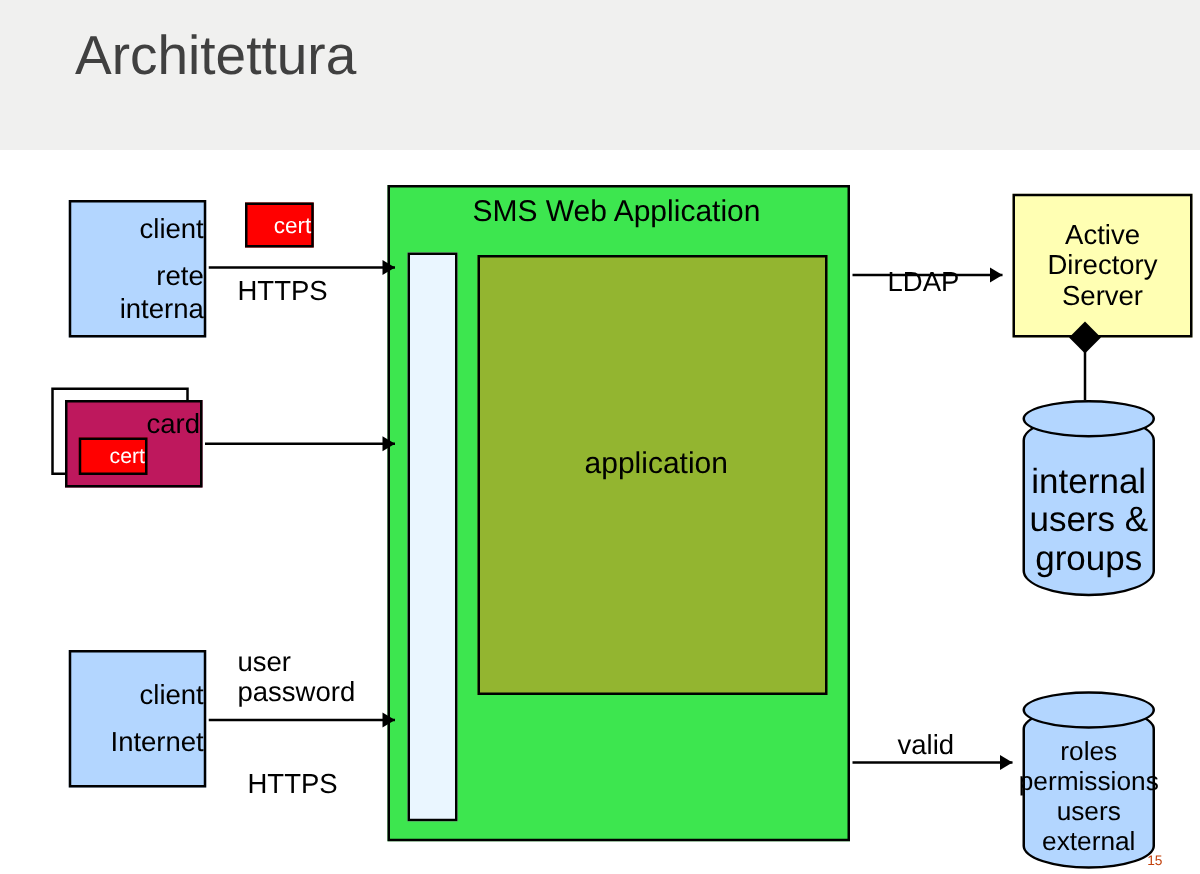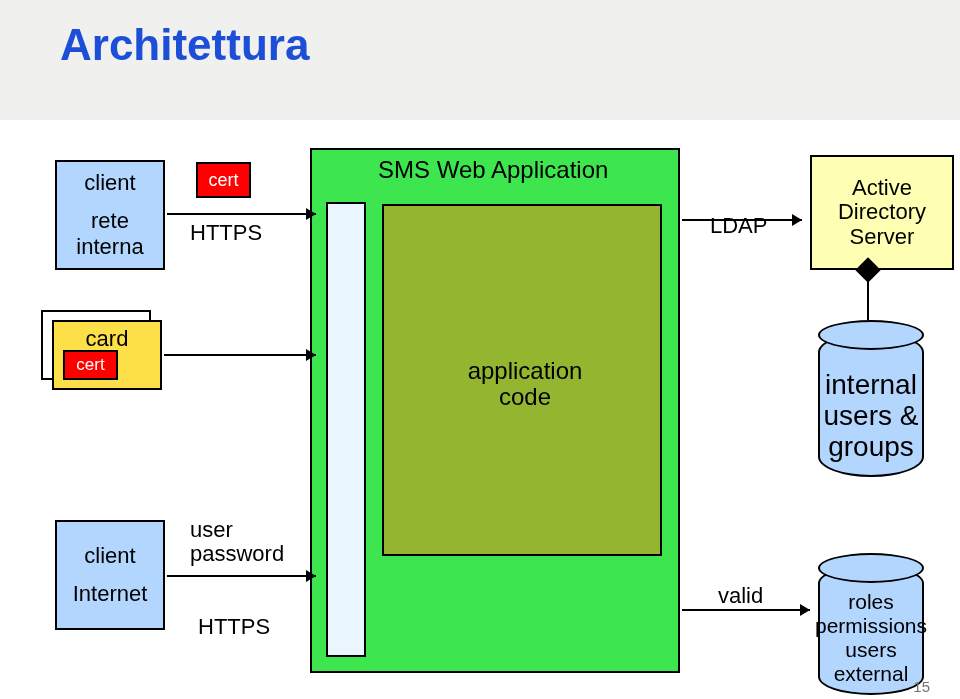--- a/index.html
+++ b/index.html
@@ -17,31 +17,31 @@
     background: #f0f0ef;
     position: absolute;
     top: 0;
     left: 0;
   }
   .title {
     position: absolute;
     top: 20px;
     left: 60px;
     font-size: 44px;
-    font-weight: bold;
-    color: #1d4ed8;
+    font-weight: normal;
+    color: #404040;
   }
   .box {
     position: absolute;
     border: 2px solid #000;
     box-sizing: border-box;
     text-align: center;
     display: flex;
     flex-direction: column;
-    align-items: center;
+    align-items: flex-end;
     justify-content: center;
     font-size: 22px;
   }
   .client1 {
     left: 55px; top: 160px; width: 110px; height: 110px;
     background: #b3d6ff;
   }
   .client2 {
     left: 55px; top: 520px; width: 110px; height: 110px;
     background: #b3d6ff;
@@ -54,21 +54,21 @@
   .https-label2 { position:absolute; left:198px; top:614px; font-size:22px; }
   .userpw-label { position:absolute; left:190px; top:518px; font-size:22px; width:100px; line-height:1.1; }
   .card {
     left: 41px; top: 310px; width: 110px; height: 70px;
     background: #fff;
     padding-top:8px;
     justify-content:flex-start;
   }
   .card-front {
     left: 52px; top: 320px; width: 110px; height: 70px;
-    background: #fde047;
+    background: #be185d;
     padding-top:4px;
     justify-content:flex-start;
   }
   .card-cert {
     left: 63px; top: 350px; width: 55px; height: 30px;
     background: #ff0000; color:#fff; font-size:17px;
   }
   
   .webapp {
     left: 310px; top: 148px; width: 370px; height: 525px;
@@ -140,21 +140,21 @@
     border:2px solid #000;
     border-radius:50%;
     box-sizing:border-box;
   }
   .cyl1-body { left:818px; top:332px; width:106px; height:145px; }
   .cyl1-top { left:818px; top:320px; width:106px; height:30px; }
   .cyl1-label { position:absolute; left:820px; top:370px; width:102px; font-size:28px; text-align:center; line-height:1.1; }
   .cyl2-body { left:818px; top:565px; width:106px; height:130px; }
   .cyl2-top { left:818px; top:553px; width:106px; height:30px; }
   .cyl2-label { position:absolute; left:804px; top:590px; width:134px; font-size:21px; text-align:center; line-height:1.15; }
-  .pagenum { position:absolute; right:30px; bottom:4px; font-size:15px; color:#737373; }
+  .pagenum { position:absolute; right:30px; bottom:4px; font-size:11px; color:#c2410c; }
   svg.arrows { position:absolute; left:0; top:0; pointer-events:none; }
   svg.arrows line { stroke:#000; stroke-width:2; }
   svg.arrows polygon { fill:#000; }
 </style>
 </head>
 <body>
 
 <div class="title-band"></div>
 <div class="title">Architettura</div>
 
@@ -187,21 +187,20 @@
 
 <div class="webapp"></div>
 <div class="webapp-title">SMS Web Application</div>
 
 <div class="spring-sec"></div>
 <div class="spring-sec-label">Spring Security</div>
 
 <div class="appcode-outer"></div>
 <div class="appcode-label">
   <div>application</div>
-  <div>code</div>
 </div>
 
 <div class="ldap-label">LDAP</div>
 <div class="valid-label">valid</div>
 
 <div class="adserver">
   <div>
     <div>Active</div>
     <div>Directory</div>
     <div>Server</div>

